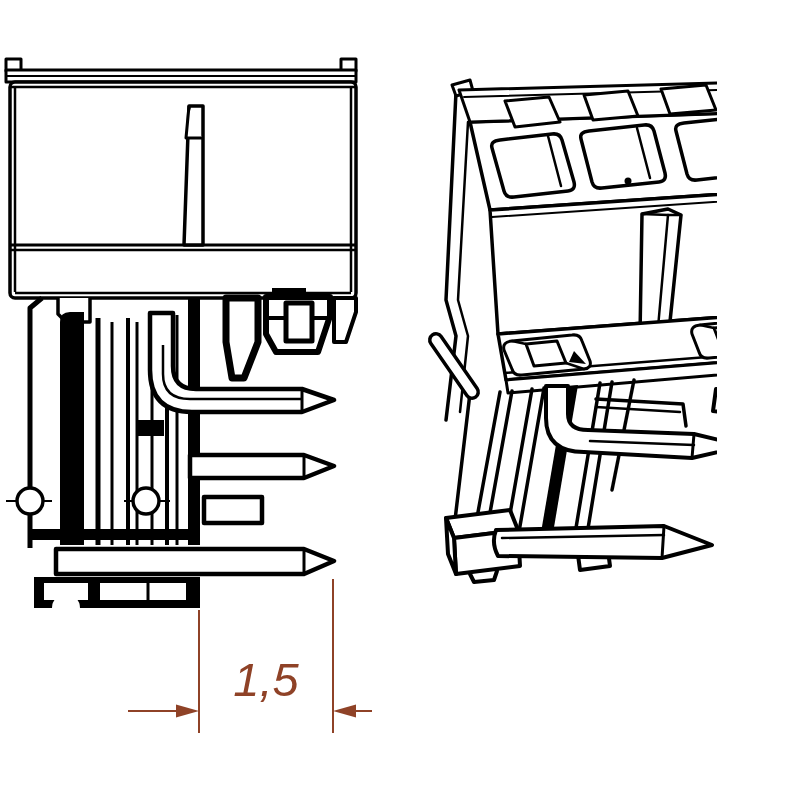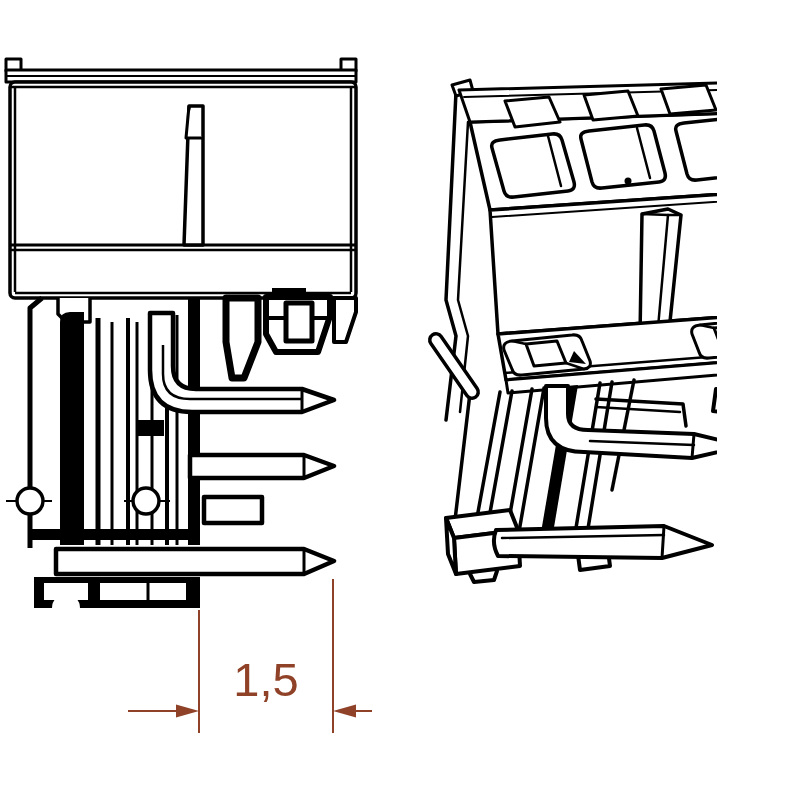--- a/index.html
+++ b/index.html
@@ -1,16 +1,16 @@
 <!DOCTYPE html>
 <html style="--dim-color: #8f4227; --bg: #ffffff;"><head>
 <meta charset="utf-8">
 <style>
   html,body{margin:0;padding:0;background:#fff;}
-  .stage{position:relative;width:717px;height:800px;background:var(--bg,#fff);overflow:hidden;}
+  .stage{position:relative;width:717px;height:800px;background:var(--bg,#fff);overflow:hidden;font-style:italic;}
   svg{display:block;}
   .dim-text{font-family:"Liberation Sans","DejaVu Sans",sans-serif;font-size:47px;fill:var(--dim-color,#8f4227);}
   path,rect,circle,line,polygon,polyline{vector-effect:none;}
 </style>
 </head>
 <body>
 
 <div class="stage">
 <svg width="800" height="800" viewBox="0 0 800 800">
   <rect x="0" y="0" width="800" height="800" fill="#fff"></rect>

